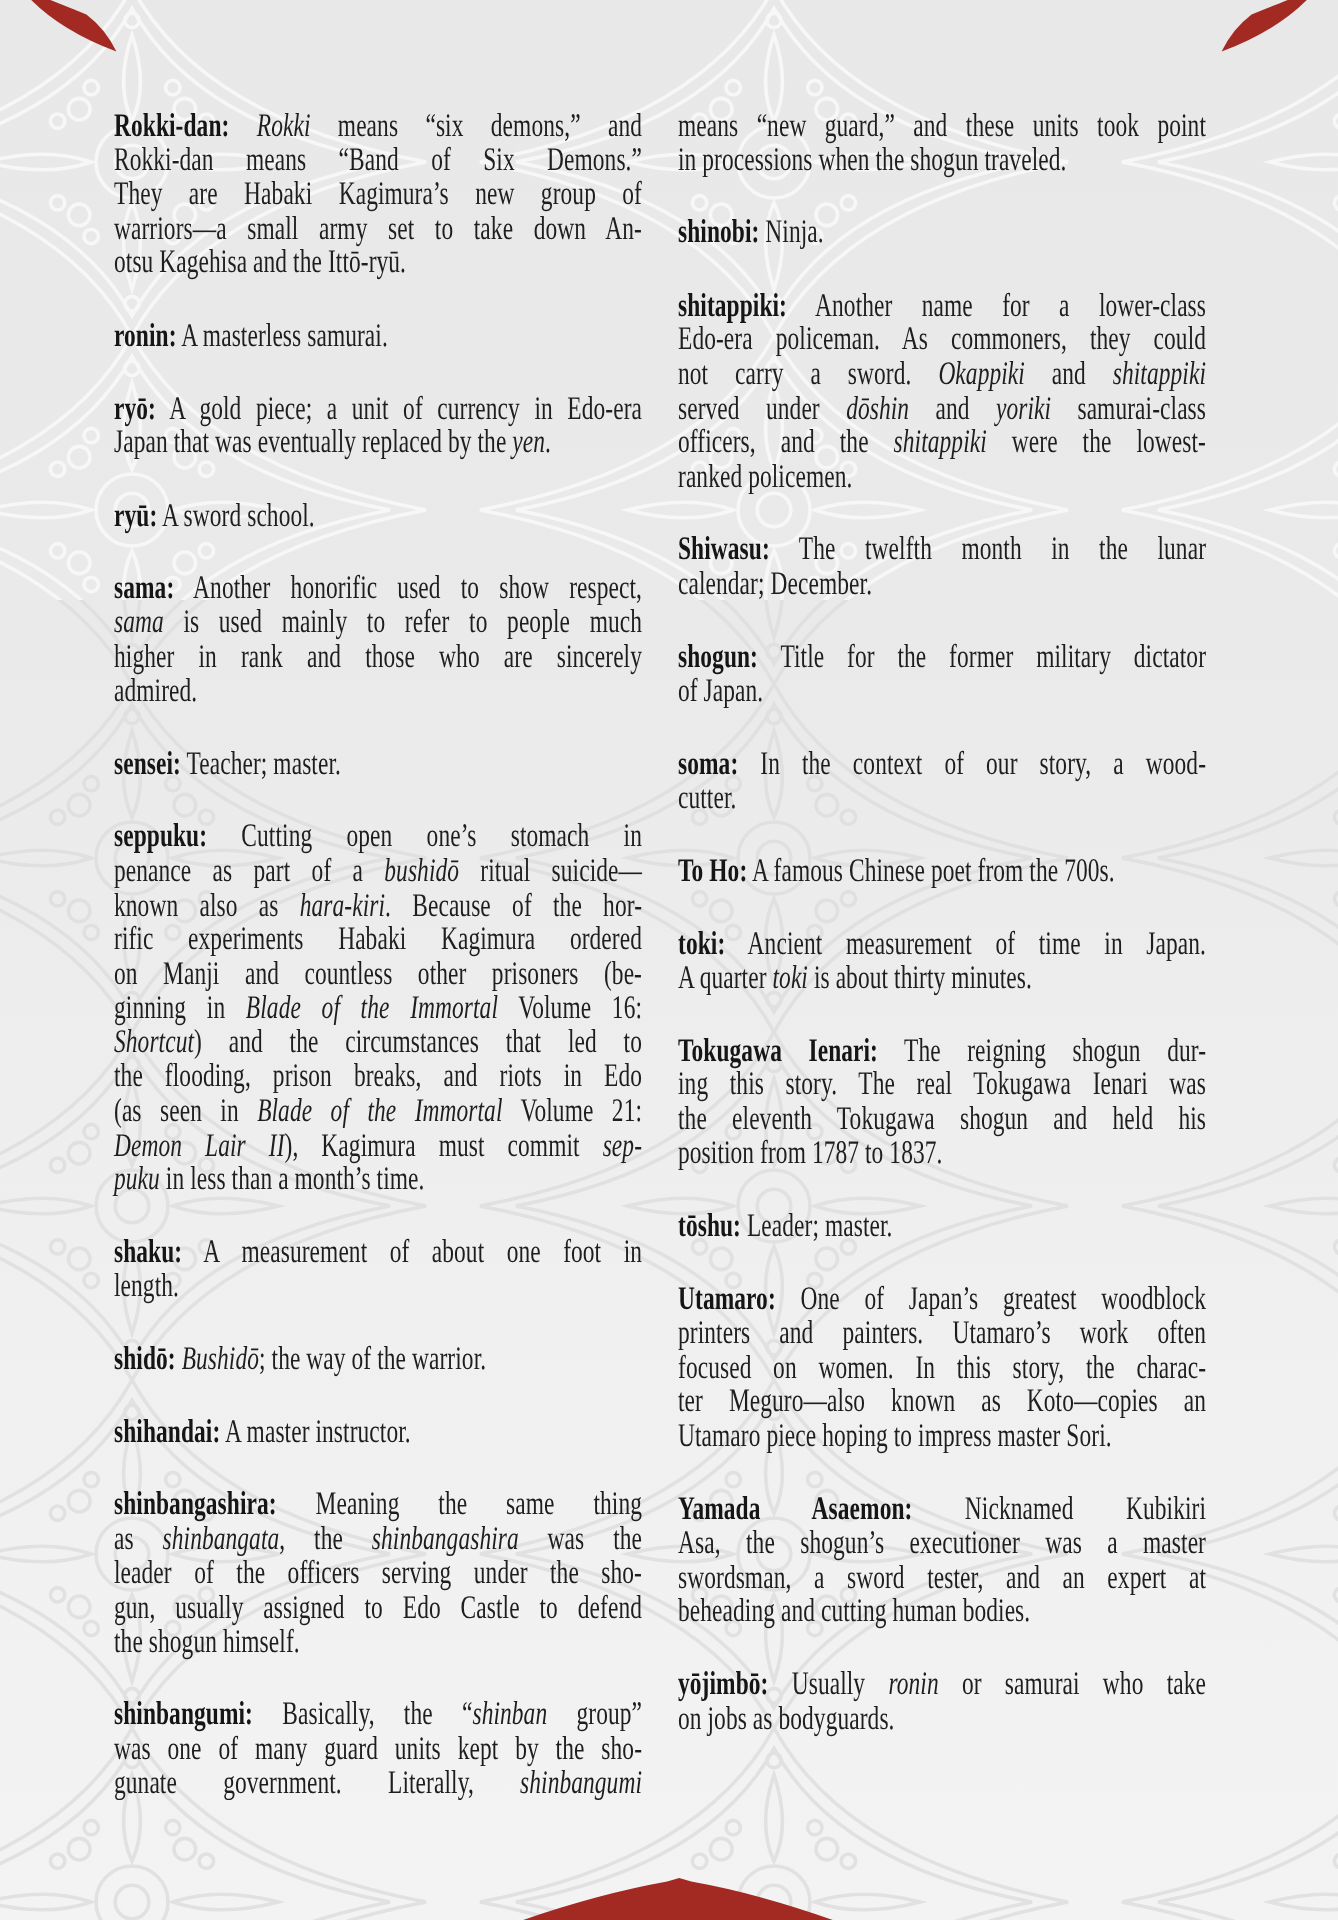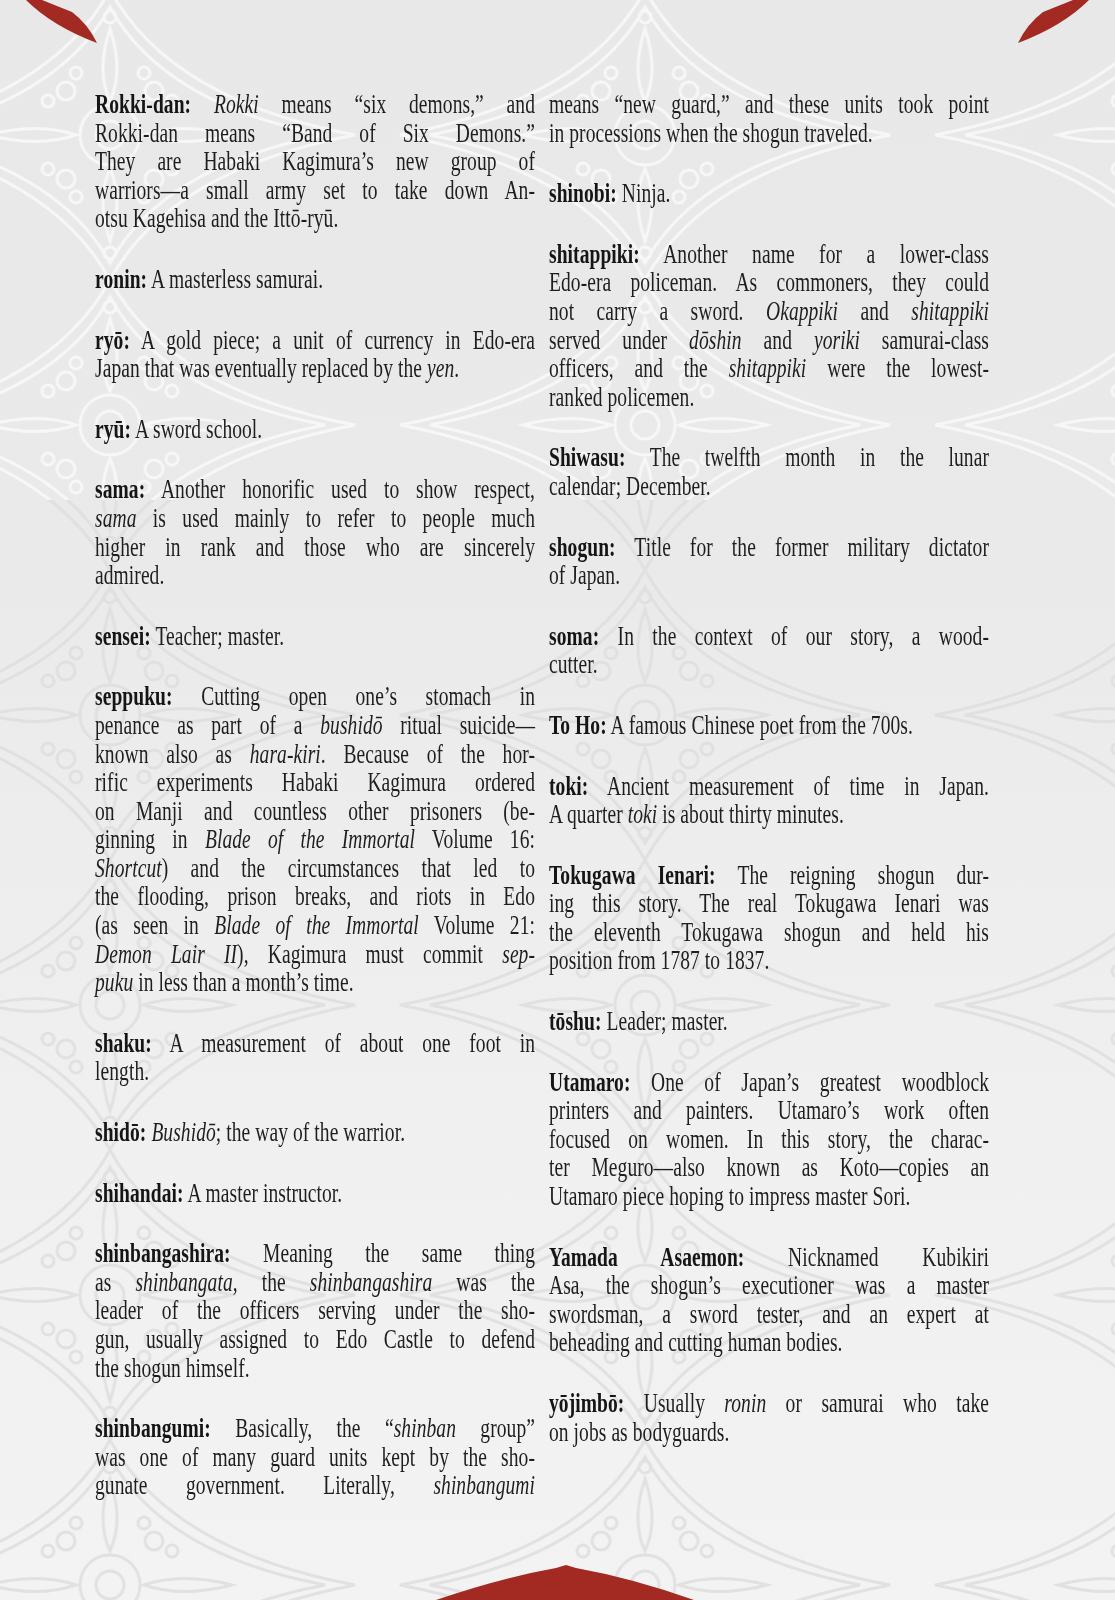--- a/index.html
+++ b/index.html
@@ -13,21 +13,21 @@
   }
   .bg-svg{position:absolute;left:0;top:0;z-index:0;}
   .content{
     position:absolute;left:0;top:0;z-index:1;
     width:897px;height:1600px;
     padding:90px 0 0 95px;
     box-sizing:border-box;
     display:flex;
   }
   .col{width:440px;flex:0 0 440px;}
-  .col + .col{margin-left:14px;}
+  .col + .col{margin-left:30px;}
   .col-inner{
     width:620px;
     transform:scaleX(0.7097);
     transform-origin:left top;
   }
   .entry{margin:0 0 32px 0;}
   .line{
     font-size:27.5px;
     line-height:28.6px;
     white-space:nowrap;

